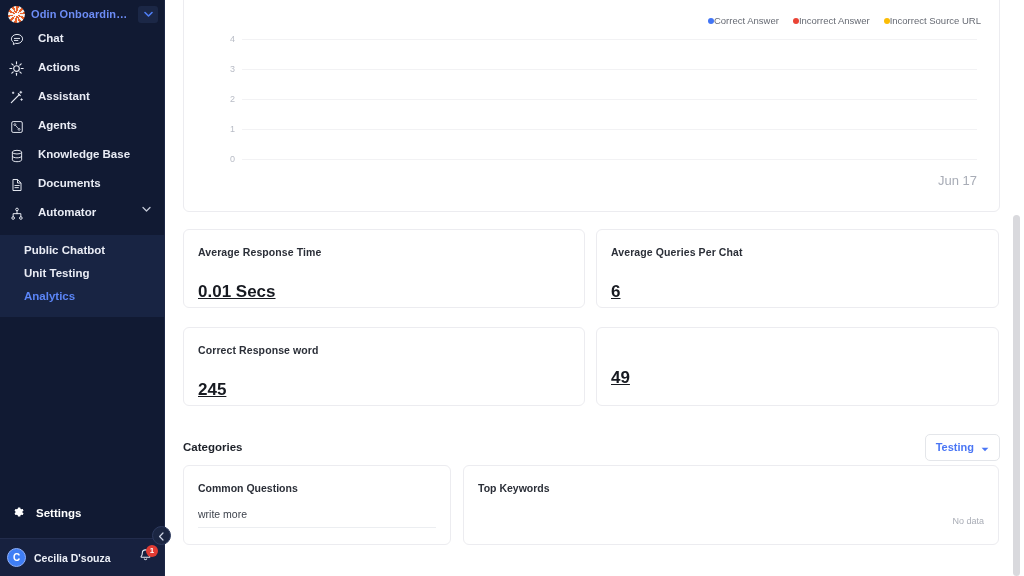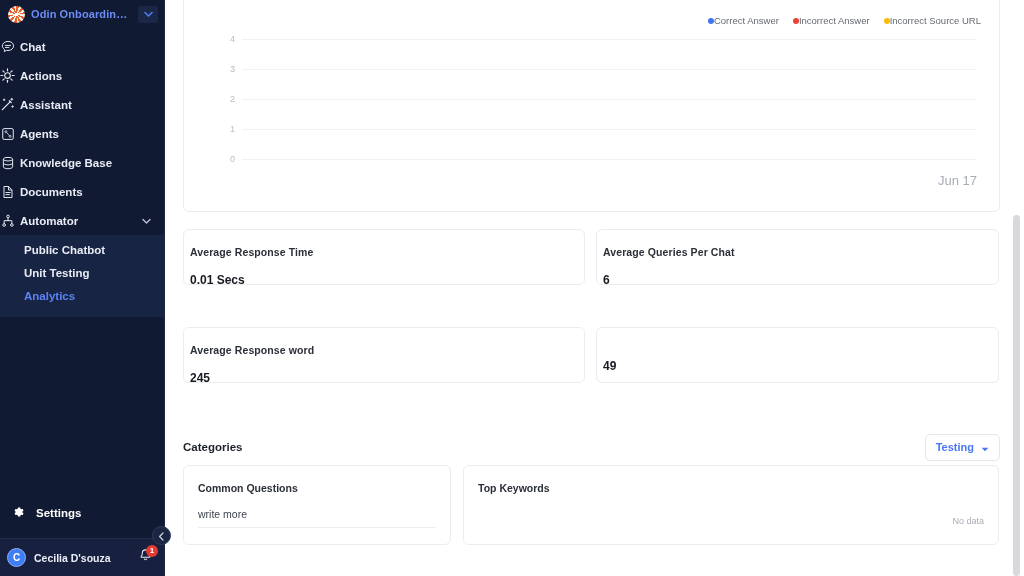--- a/index.html
+++ b/index.html
@@ -49,23 +49,23 @@
     width: 20px; height: 17px; flex: 0 0 20px;
     background: #1b2746;
     border-radius: 3px;
     display: flex; align-items: center; justify-content: center;
   }
   .proj-caret svg { display: block; }
 
   .nav { margin-top: 4px; }
   .nav-item {
     height: 29px;
-    display: flex; align-items: center;
-    padding-left: 0;
-    gap: 5px;
+    display: flex; align-items: flex-start;
+    padding-left: 9px;
+    gap: 14px;
     color: #e9ecf5;
     font-size: 11.5px;
     font-weight: 600;
     position: relative;
   }
   .nav-item .ic { width: 15px; height: 15px; flex: 0 0 15px; display:flex; align-items:center; justify-content:center; }
   .nav-item .ic svg { display: block; }
   .nav-item .lbl { flex: 1 1 auto; white-space: nowrap; }
   .nav-item .chev { width: 22px; flex: 0 0 22px; display: flex; align-items: center; }
 
@@ -167,25 +167,25 @@
   }
   .xlabel {
     position: absolute; left: 0; right: 10px; top: 140px;
     text-align: right;
     font-size: 13px; color: #a8acb6;
   }
 
   
   .metric-card {
     position: absolute;
-    height: 56px;
-    padding: 16px 14px 0 6px;
+    height: 79px;
+    padding: 16px 14px 0 14px;
   }
   .metric-title { font-size: 10.5px; font-weight: 700; color: #2b2f38; letter-spacing: .1px; }
-  .metric-value { margin-top: 15px; font-size: 12px; font-weight: 700; color: #171a21; }
+  .metric-value { margin-top: 24px; font-size: 17px; font-weight: 700; color: #171a21; text-decoration: underline; }
 
   #m1 { left: 18px;  width: 402px; top: 229px; }
   #m2 { left: 431px; width: 403px; top: 229px; }
   #m3 { left: 18px;  width: 402px; top: 327px; }
   #m4 { left: 431px; width: 403px; top: 327px; }
 
   
   #cat-header {
     position: absolute; left: 18px; right: 24px; top: 432px; height: 30px;
     display: flex; align-items: center; justify-content: space-between;
@@ -426,21 +426,21 @@
         <div class="metric-title">Average Response Time</div>
         <div class="metric-value">0.01 Secs</div>
       </section>
 
       <section class="card metric-card" id="m2">
         <div class="metric-title">Average Queries Per Chat</div>
         <div class="metric-value">6</div>
       </section>
 
       <section class="card metric-card" id="m3">
-        <div class="metric-title">Average Response word</div>
+        <div class="metric-title">Correct Response word</div>
         <div class="metric-value">245</div>
       </section>
 
       <section class="card metric-card" id="m4">
         <div class="metric-value">49</div>
       </section>
 
       <div id="cat-header">
         <span id="cat-title">Categories</span>
         <div id="cat-select">

